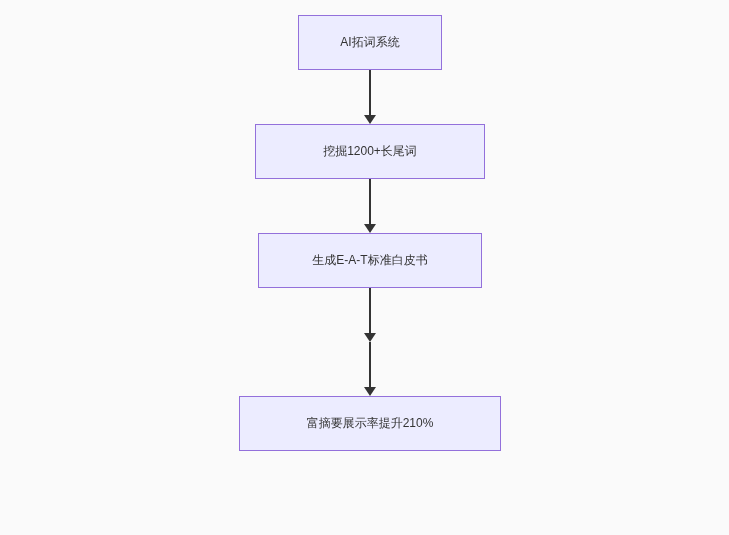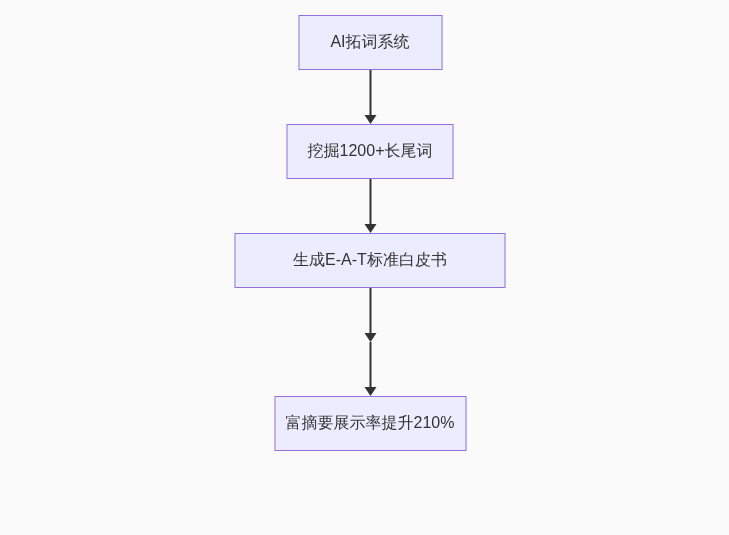--- a/index.html
+++ b/index.html
@@ -24,21 +24,21 @@
     transform: translateX(-50%);
     display: flex;
     flex-direction: column;
     align-items: center;
   }
   .node {
     height: 55px;
     border: 1px solid var(--node-border);
     background: var(--node-fill);
     color: var(--text);
-    font-size: 16px;
+    font-size: 12px;
     display: flex;
     align-items: center;
     justify-content: center;
     text-align: center;
     flex: none;
   }
   .arrow {
     height: 54px;
     width: 14px;
     display: flex;
@@ -64,35 +64,35 @@
 
 <div class="flowchart">
 
   <div class="node" style="width:144px">AI拓词系统</div>
 
   <div class="arrow">
     <div class="line"></div>
     <div class="head"></div>
   </div>
 
-  <div class="node" style="width:167px">挖掘1200+长尾词</div>
+  <div class="node" style="width:230px">挖掘1200+长尾词</div>
 
   <div class="arrow">
     <div class="line"></div>
     <div class="head"></div>
   </div>
 
-  <div class="node" style="width:271px">生成E-A-T标准白皮书</div>
+  <div class="node" style="width:224px">生成E-A-T标准白皮书</div>
 
   <div class="arrow">
     <div class="line"></div>
     <div class="head"></div>
   </div>
 
 
   <div class="arrow">
     <div class="line"></div>
     <div class="head"></div>
   </div>
 
-  <div class="node" style="width:192px">富摘要展示率提升210%</div>
+  <div class="node" style="width:262px">富摘要展示率提升210%</div>
 
 </div>
 
 </body></html>

